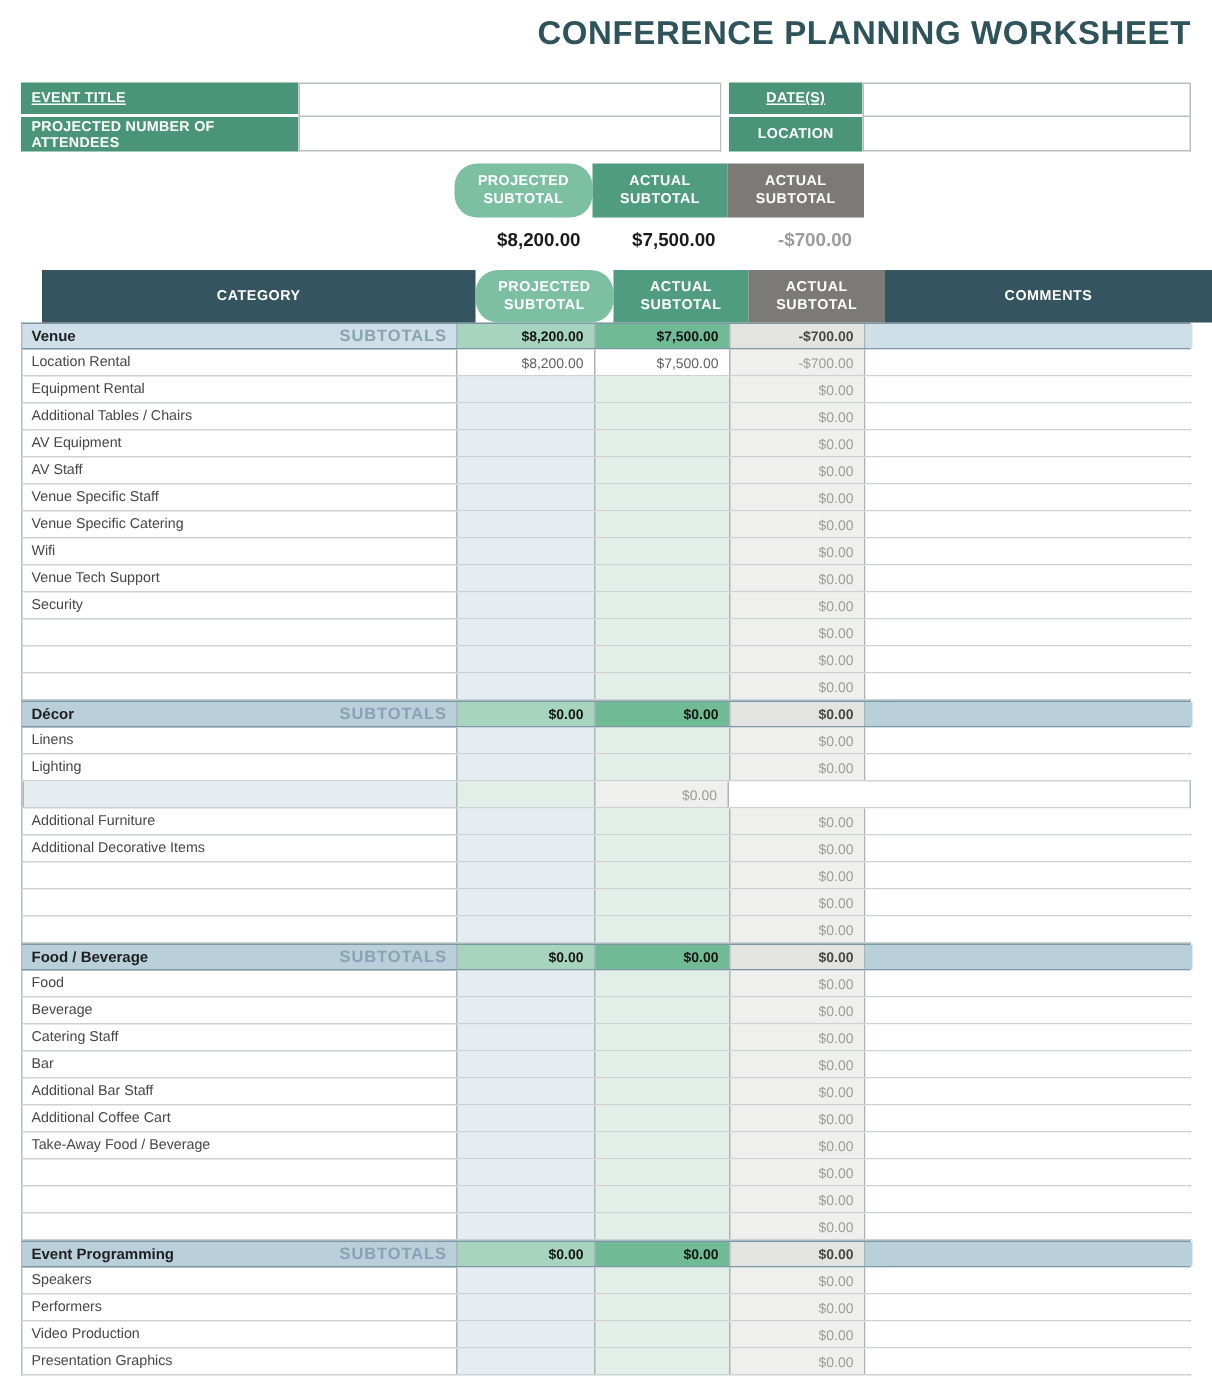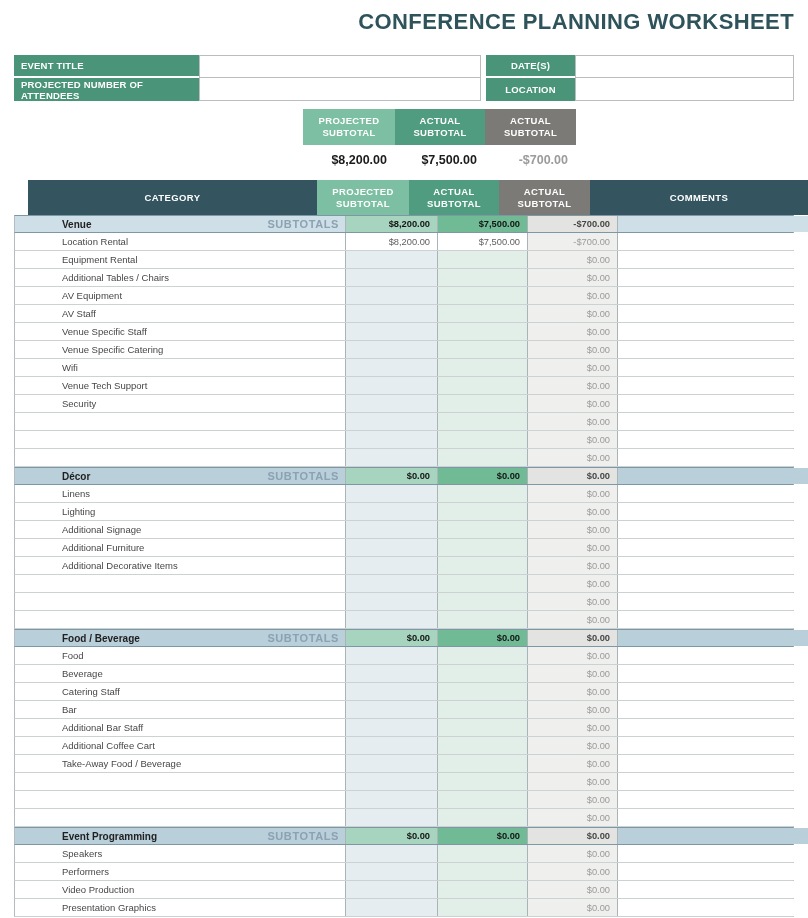--- a/index.html
+++ b/index.html
@@ -23,59 +23,59 @@
     margin-top: 20px;
     display: grid;
     grid-template-columns: 185px 282px 5px 89px 219px;
     grid-auto-rows: 23px;
   }
   .label-cell {
     background: var(--green-dark); color: #fff;
     font-size: 9.5px; font-weight: bold; letter-spacing: .2px;
     display: flex; align-items: center; padding: 0 7px;
   }
-  .label-cell.rtop { border-bottom: 2px solid #fff; }
+  .label-cell.rtop { border-bottom: 2px solid #fff; text-decoration: underline; }
   .label-cell.center { justify-content: center; padding: 0; }
   .input-cell { background: #fff; border: 1px solid #b9bdbe; }
   .input-cell.rbot { border-top: none; }
   .gap-cell { background: #fff; }
 
   
   .summary { margin-left: 289px; width: 273px; margin-top: 8px; }
   .summary-header { display: grid; grid-template-columns: 92px 90px 91px; height: 36px; }
   .summary-header .th {
     display: flex; align-items: center; justify-content: center;
     color: #fff; font-weight: bold; font-size: 9.5px; text-align: center;
     letter-spacing: .3px; white-space: pre-line; line-height: 1.25;
   }
   .summary-values { display: grid; grid-template-columns: 92px 90px 91px; height: 29px; }
   .summary-values .val {
     display: flex; align-items: center; justify-content: flex-end;
     padding-right: 8px; font-weight: bold; font-size: 12.5px; color: #1b1b1b;
   }
   .summary-values .val.variance { color: #9b9b9b; }
 
-  .bg-green-light { background: var(--green-light); }
+  .bg-green-light { background: var(--green-light); border-radius: 15px; }
   .bg-green-mid   { background: var(--green-mid); }
   .bg-gray        { background: var(--gray-col); }
 
   
   .worksheet-table { margin-top: 6px; width: 780px; }
   .thead { display: grid; grid-template-columns: 289px 92px 90px 91px 218px; height: 35px; padding-left: 14px; }
   .thead .th {
     display: flex; align-items: center; justify-content: center;
     color: #fff; font-weight: bold; font-size: 9.5px; letter-spacing: .4px;
     text-align: center; white-space: pre-line; line-height: 1.25;
   }
   .thead .th.dark { background: var(--header-dark); }
 
   .row {
     display: grid; grid-template-columns: 289px 92px 90px 91px 218px;
     height: 18px; border-bottom: 1px solid #ccd1d3;
-    border-left: 1px solid #b3bcc0; border-right: 1px solid #b3bcc0; padding-left: 41px;
+    border-left: 1px solid #b3bcc0; border-right: 1px solid #b3bcc0;
   }
   .cell { display: flex; align-items: center; font-size: 9.5px; overflow: hidden; }
   .cell.cat { padding: 0 6px; color: #474747; justify-content: space-between; }
   .cell.num { justify-content: flex-end; padding: 0 7px; color: #9b9b9b; font-size: 9.3px; }
   .cell.proj { background: var(--cell-proj); border-left: 1px solid #a9b4b8; }
   .cell.act  { background: var(--cell-act);  border-left: 1px solid #a9b4b8; }
   .cell.variance { background: var(--cell-var); border-left: 1px solid #a9b4b8; border-right: 1px solid #a9b4b8; }
   .cell.comments { background: #fff; }
 
   .row.filled .proj, .row.filled .act { background: #fff; color: #5f5f5f; }
@@ -293,23 +293,20 @@
         <div class="row">
           <div class="cell cat">
             <span>Lighting</span>
           </div>
           <div class="cell num proj"></div>
           <div class="cell num act"></div>
           <div class="cell num variance">$0.00</div>
           <div class="cell comments"></div>
         </div>
         <div class="row">
-          <div class="cell cat">
-            <span>Additional Signage</span>
-          </div>
           <div class="cell num proj"></div>
           <div class="cell num act"></div>
           <div class="cell num variance">$0.00</div>
           <div class="cell comments"></div>
         </div>
         <div class="row">
           <div class="cell cat">
             <span>Additional Furniture</span>
           </div>
           <div class="cell num proj"></div>

